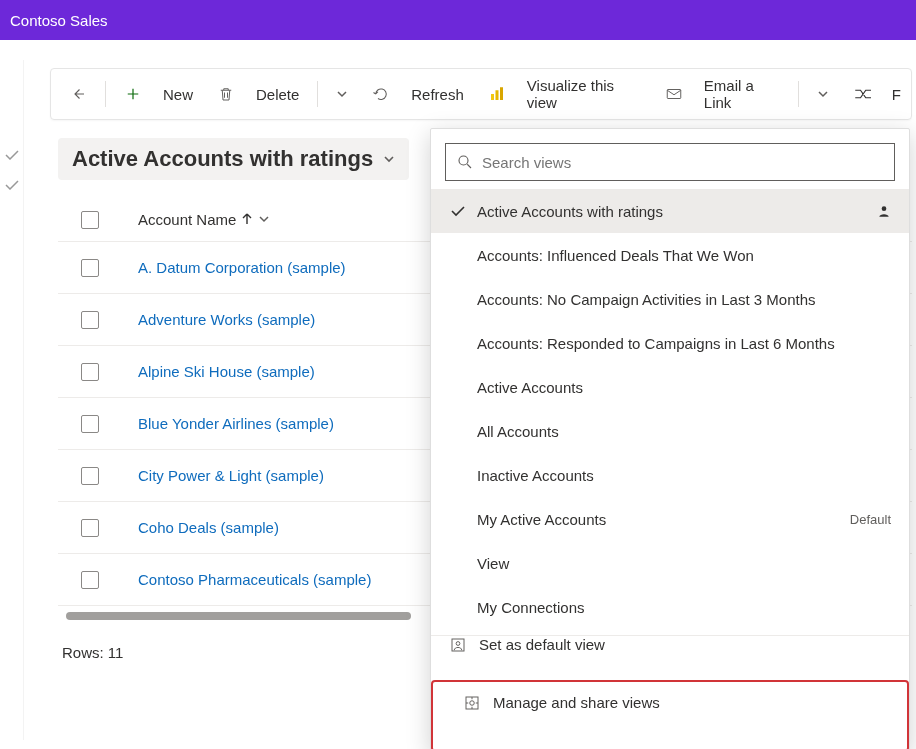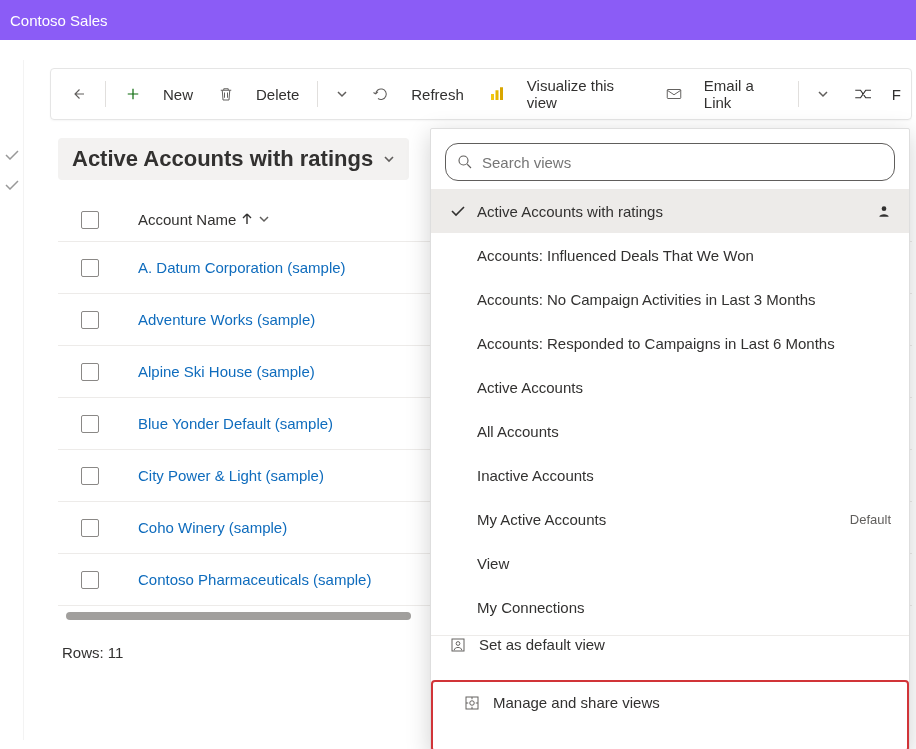--- a/index.html
+++ b/index.html
@@ -1,17 +1,17 @@
 <!DOCTYPE html>
 <html><head>
 <meta charset="utf-8">
 <style>
   * { box-sizing: border-box; margin: 0; padding: 0; font-family: 'Segoe UI', Tahoma, sans-serif; }
   body { width: 916px; height: 749px; overflow: hidden; background: #fff; color: #333; }
-  .header-bar { background: #8b5cf6; color: #fff; height: 40px; display: flex; align-items: center; padding: 0 10px; font-size: 15px; }
+  .header-bar { background: #6d28d9; color: #fff; height: 40px; display: flex; align-items: center; padding: 0 10px; font-size: 15px; }
   .sub-bar { height: 20px; background: #fff; }
   .left-rail { position: absolute; top: 60px; left: 0; width: 24px; height: 680px; border-right: 1px solid #f3f3f3; display:flex; flex-direction:column; align-items:center; padding-top:90px; gap:20px;}
   .rail-check { width:14px; height:10px; }
   .rail-check svg { width:14px; height:10px; stroke:#888; }
   .page { position: absolute; left: 50px; right: 0; top: 68px; }
   .toolbar { display: flex; align-items: center; height: 52px; border: 1px solid #e5e5e5; border-radius: 4px; padding: 0 8px; gap: 4px; margin-right: 4px; box-shadow: 0 1px 2px rgba(0,0,0,0.04); }
   .toolbar .btn { display: inline-flex; align-items: center; gap: 21px; padding: 6px 10px; font-size: 15px; color: #323130; cursor: pointer; border-radius: 4px; }
   .divider { width: 1px; height: 26px; background: #e1dfdd; margin: 0 4px; }
   .icon { display: inline-flex; width: 18px; height: 18px; }
   .content-inner { padding: 18px 4px 0 8px; }
@@ -21,21 +21,21 @@
   .th-row, .td-row { display: flex; align-items: center; border-bottom: 1px solid #edebe9; height: 52px; }
   .th-row { height: 44px; }
   .col-check { width: 64px; display: flex; justify-content: center; }
   .col-name { flex: 1; padding-left: 16px; }
   .chk { width: 18px; height: 18px; border: 1px solid #8a8886; border-radius: 2px; }
   .th-label { font-weight: 400; font-size: 15px; color: #323130; display: inline-flex; align-items: center; gap: 6px;}
   .td-link { color: #0f6cbd; font-size: 15px; cursor: pointer; }
   .rows-count { margin-top: 24px; font-size: 15px; color: #323130; padding-left: 4px; }
   .popover { position: absolute; top: 128px; left: 430px; width: 480px; background: #fff; border: 1px solid #dedede; box-shadow: 0 6px 24px rgba(0,0,0,0.18); border-radius: 2px; }
   .search-wrap { padding: 14px 14px 8px 14px; }
-  .search-box { display: flex; align-items: center; border: 1px solid #605e5c; border-radius: 13px; height: 38px; padding: 0 10px; gap: 8px; }
+  .search-box { display: flex; align-items: center; border: 1px solid #605e5c; border-radius: 0; height: 38px; padding: 0 10px; gap: 8px; }
   .search-box input { border: none; outline: none; font-size: 15px; flex: 1; color: #605e5c; }
   .view-list { padding-bottom: 6px; }
   .view-item { display: flex; align-items: center; height: 44px; padding: 0 18px 0 18px; font-size: 15px; color: #323130; cursor: pointer; gap: 10px; }
   .view-item.selected { background: #edebe9; }
   .view-item .check-slot { width: 18px; display:flex; justify-content:center; }
   .view-item .lbl { flex: 1; }
   .view-item .right { font-size: 13px; color: #605e5c; }
   .foot-sep { border-top: 1px solid #edebe9; }
   .foot-item { display: flex; align-items: flex-start; height: 44px; padding: 0 18px; gap: 12px; font-size: 15px; color: #323130; cursor: pointer; }
   .highlight-box { border: 2px solid #d13438; border-radius: 4px; padding: 12px; }
@@ -182,33 +182,33 @@
       <div class="td-row">
         <div class="col-check">
             <div class="chk"></div>
           </div>
         <div class="col-name"><span class="td-link">Alpine Ski House (sample)</span></div>
       </div>
       <div class="td-row">
         <div class="col-check">
             <div class="chk"></div>
           </div>
-        <div class="col-name"><span class="td-link">Blue Yonder Default (sample)</span></div>
+        <div class="col-name"><span class="td-link">Blue Yonder Airlines (sample)</span></div>
       </div>
       <div class="td-row">
         <div class="col-check">
             <div class="chk"></div>
           </div>
         <div class="col-name"><span class="td-link">City Power &amp; Light (sample)</span></div>
       </div>
       <div class="td-row">
         <div class="col-check">
             <div class="chk"></div>
           </div>
-        <div class="col-name"><span class="td-link">Coho Winery (sample)</span></div>
+        <div class="col-name"><span class="td-link">Coho Deals (sample)</span></div>
       </div>
       <div class="td-row">
         <div class="col-check">
             <div class="chk"></div>
           </div>
         <div class="col-name"><span class="td-link">Contoso Pharmaceuticals (sample)</span></div>
       </div>
 
       <div class="hscroll"></div>
     </div>

